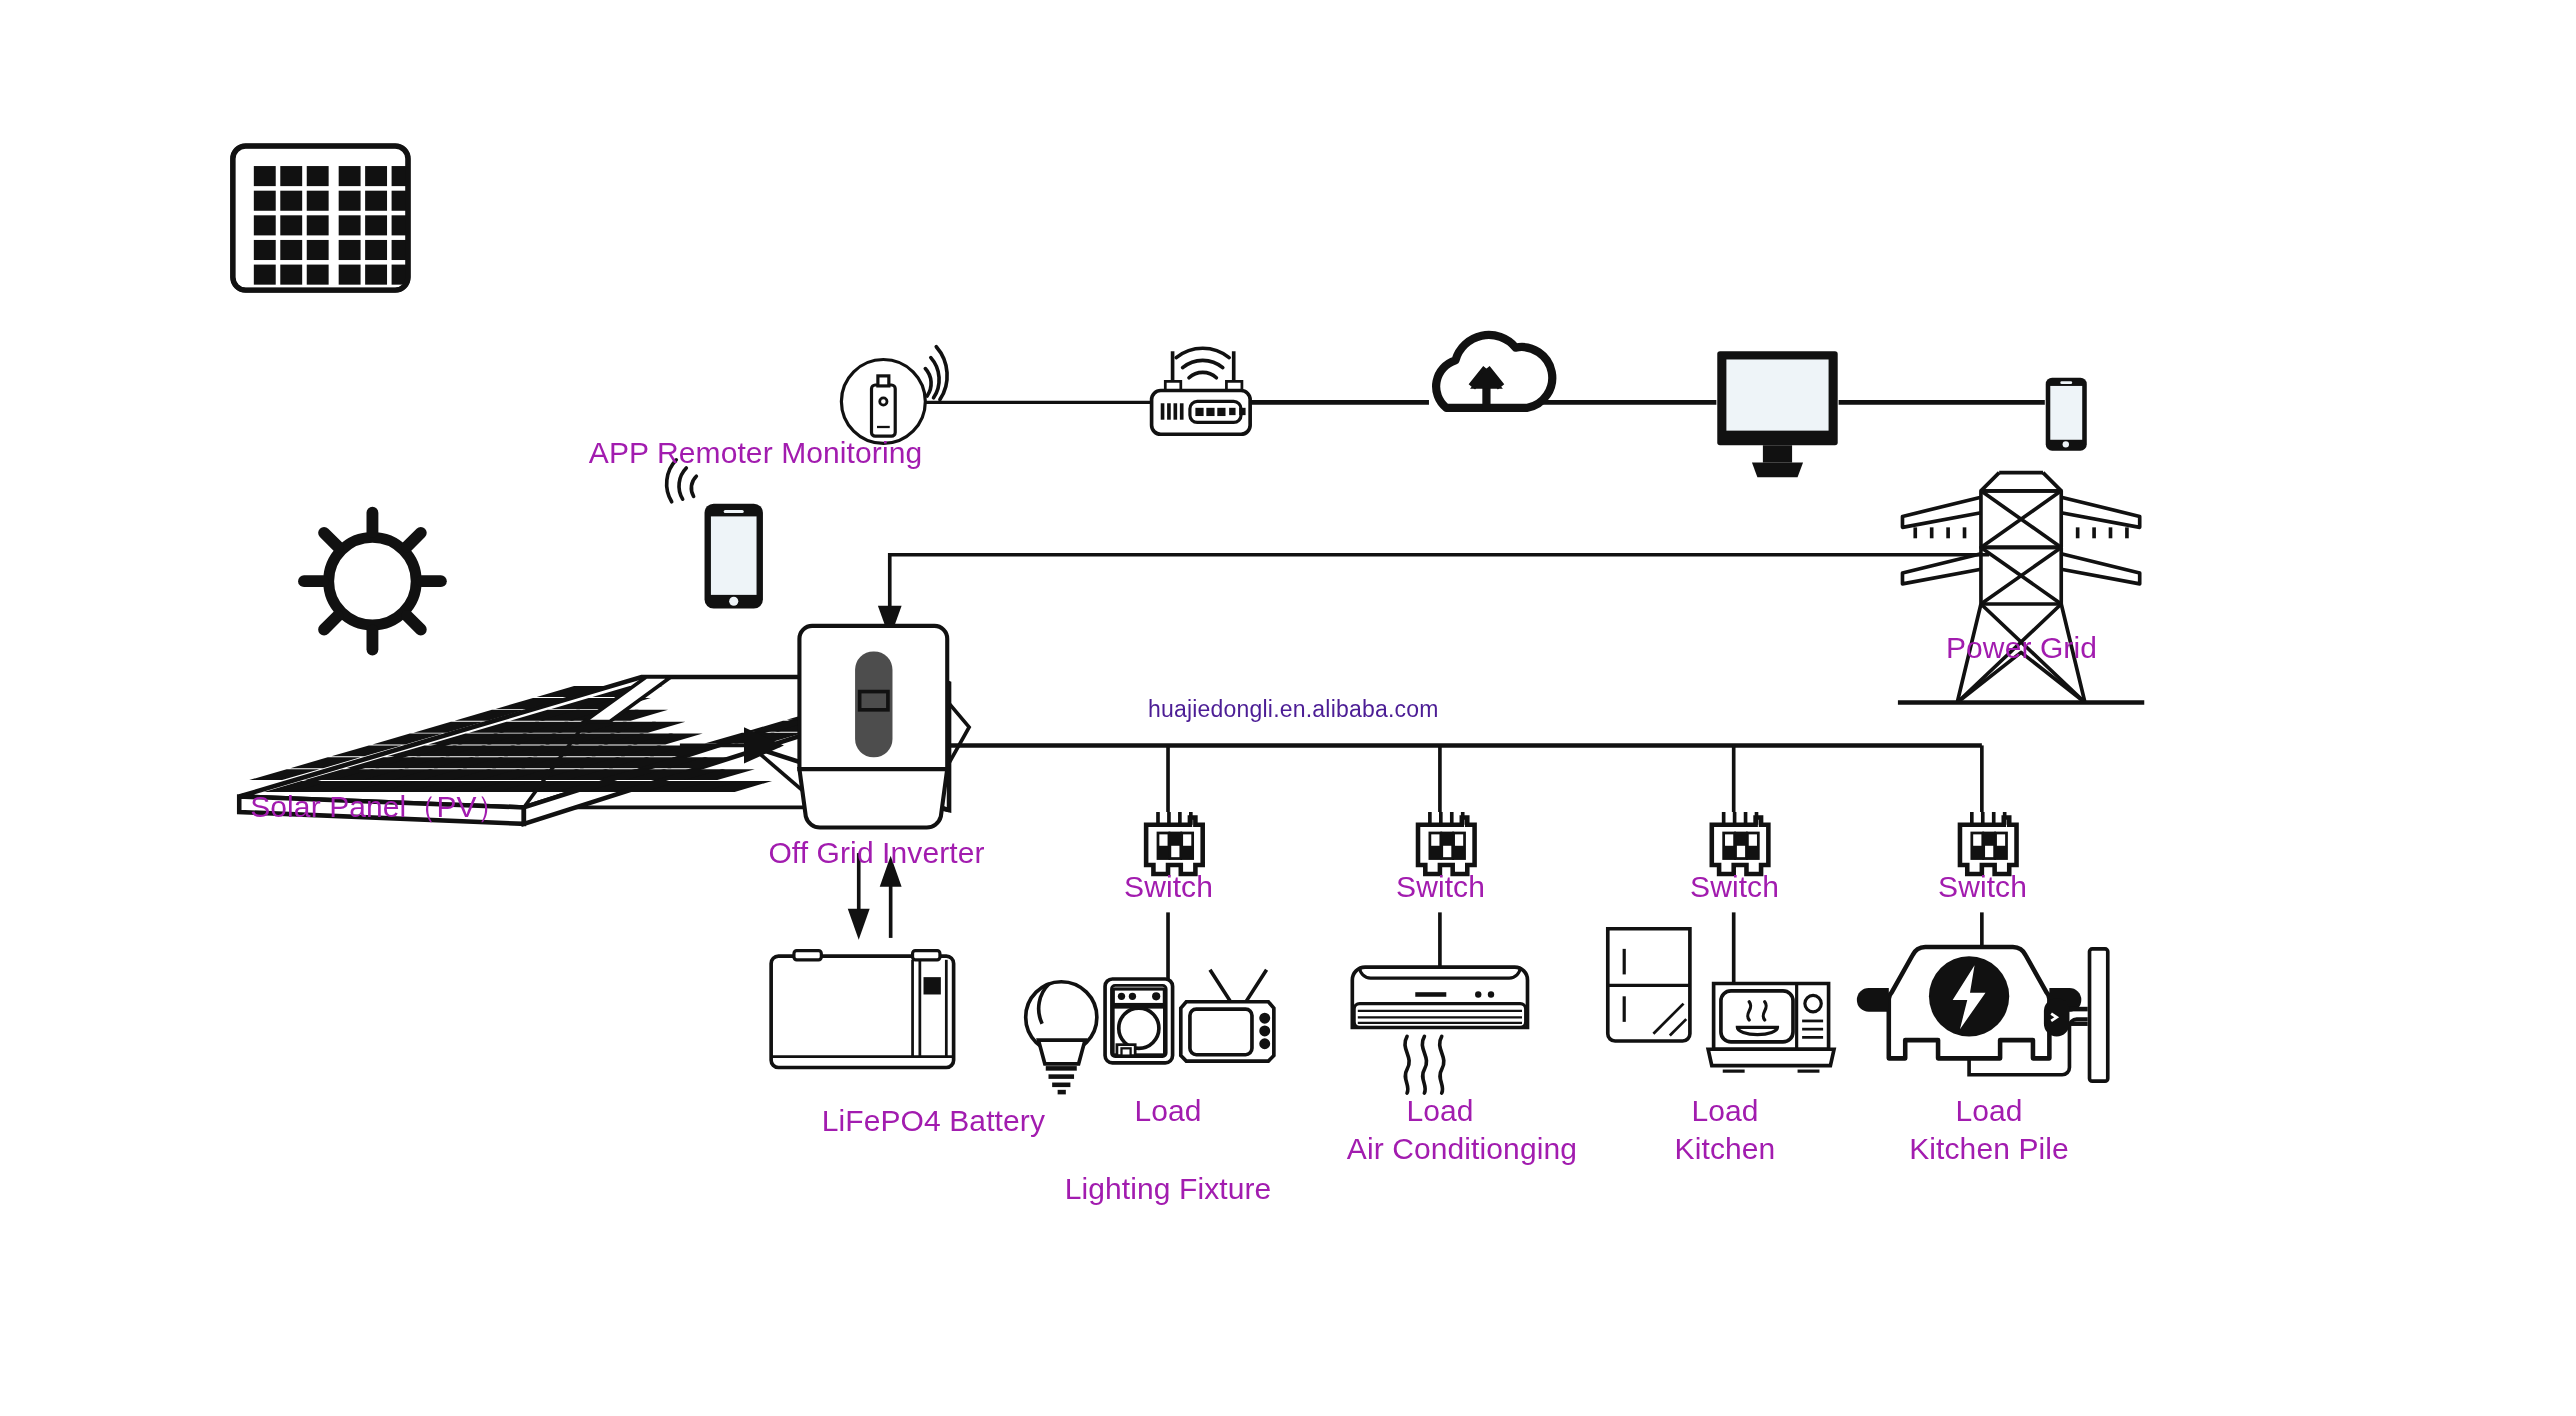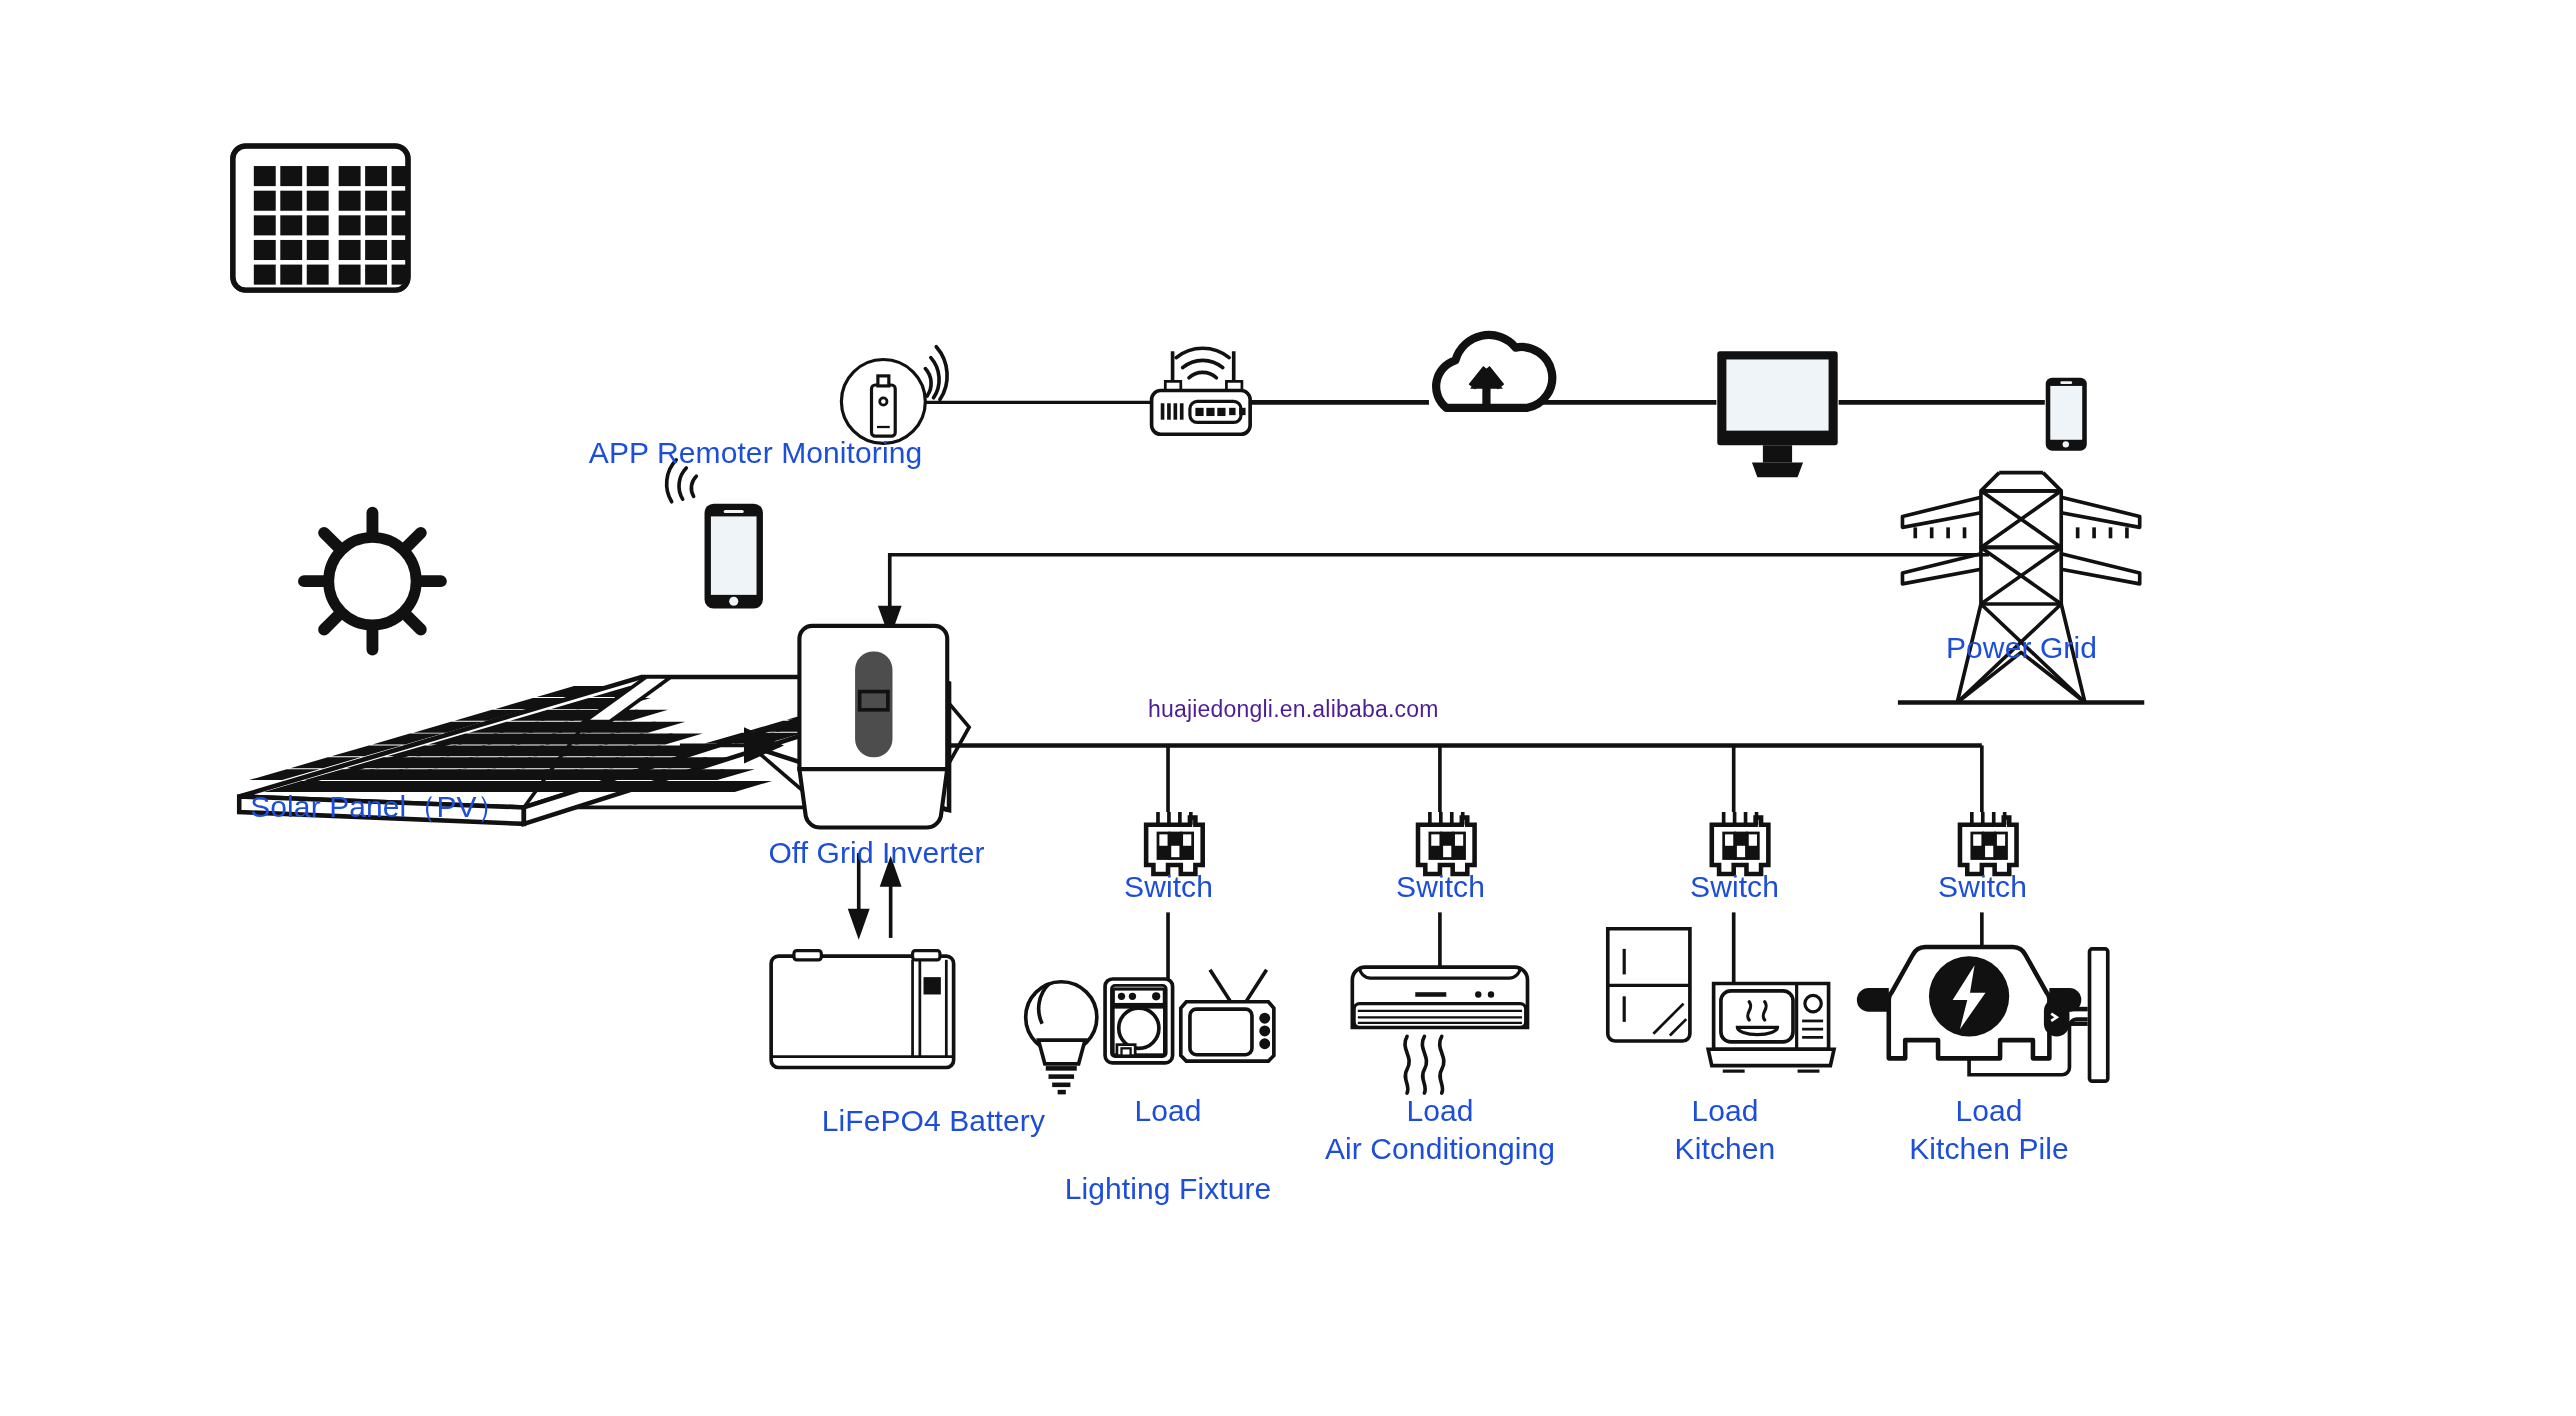--- a/index.html
+++ b/index.html
@@ -11,21 +11,21 @@
     position:relative;
     width:2576px;
     height:1416px;
     background:#ffffff;
     overflow:hidden;
   }
   #stage svg{position:absolute;left:0;top:0;width:2576px;height:1416px;}
   .lbl{
     position:absolute;
     font-family:"Liberation Sans", sans-serif;
-    color:#1d4ed8;
+    color:#a21caf;
     white-space:pre;
     line-height:1.16;
     text-align:center;
     font-size:30px;
     letter-spacing:0.1px;
   }
   .lbl.two{line-height:1.12;}
   .wm{
     position:absolute;
     font-family:"Liberation Sans", sans-serif;
@@ -610,21 +610,21 @@
 
   <div class="lbl" style="left:1077px; top:870px; width:183px;">Switch</div>
   <div class="lbl" style="left:1349px; top:870px; width:183px;">Switch</div>
   <div class="lbl" style="left:1643px; top:870px; width:183px;">Switch</div>
   <div class="lbl" style="left:1891px; top:870px; width:183px;">Switch</div>
 
   <div class="lbl two" style="left:1031px; top:1094px; width:274px;">Load</div>
   <div class="lbl two" style="left:1031px; top:1172px; width:274px;">Lighting Fixture</div>
 
   <div class="lbl two" style="left:1303px; top:1094px; width:274px;">Load</div>
-  <div class="lbl two" style="left:1303px; top:1132px; width:274px;">Air Conditionging</div>
+  <div class="lbl two" style="left:1303px; top:1132px; width:274px;text-align:right;">Air Conditionging</div>
 
   <div class="lbl two" style="left:1588px; top:1094px; width:274px;">Load</div>
   <div class="lbl two" style="left:1588px; top:1132px; width:274px;">Kitchen</div>
 
   <div class="lbl two" style="left:1852px; top:1094px; width:274px;">Load</div>
   <div class="lbl two" style="left:1852px; top:1132px; width:274px;">Kitchen Pile</div>
 
   <div class="wm" style="left:1148px; top:696px;">huajiedongli.en.alibaba.com</div>
 
 </div>

